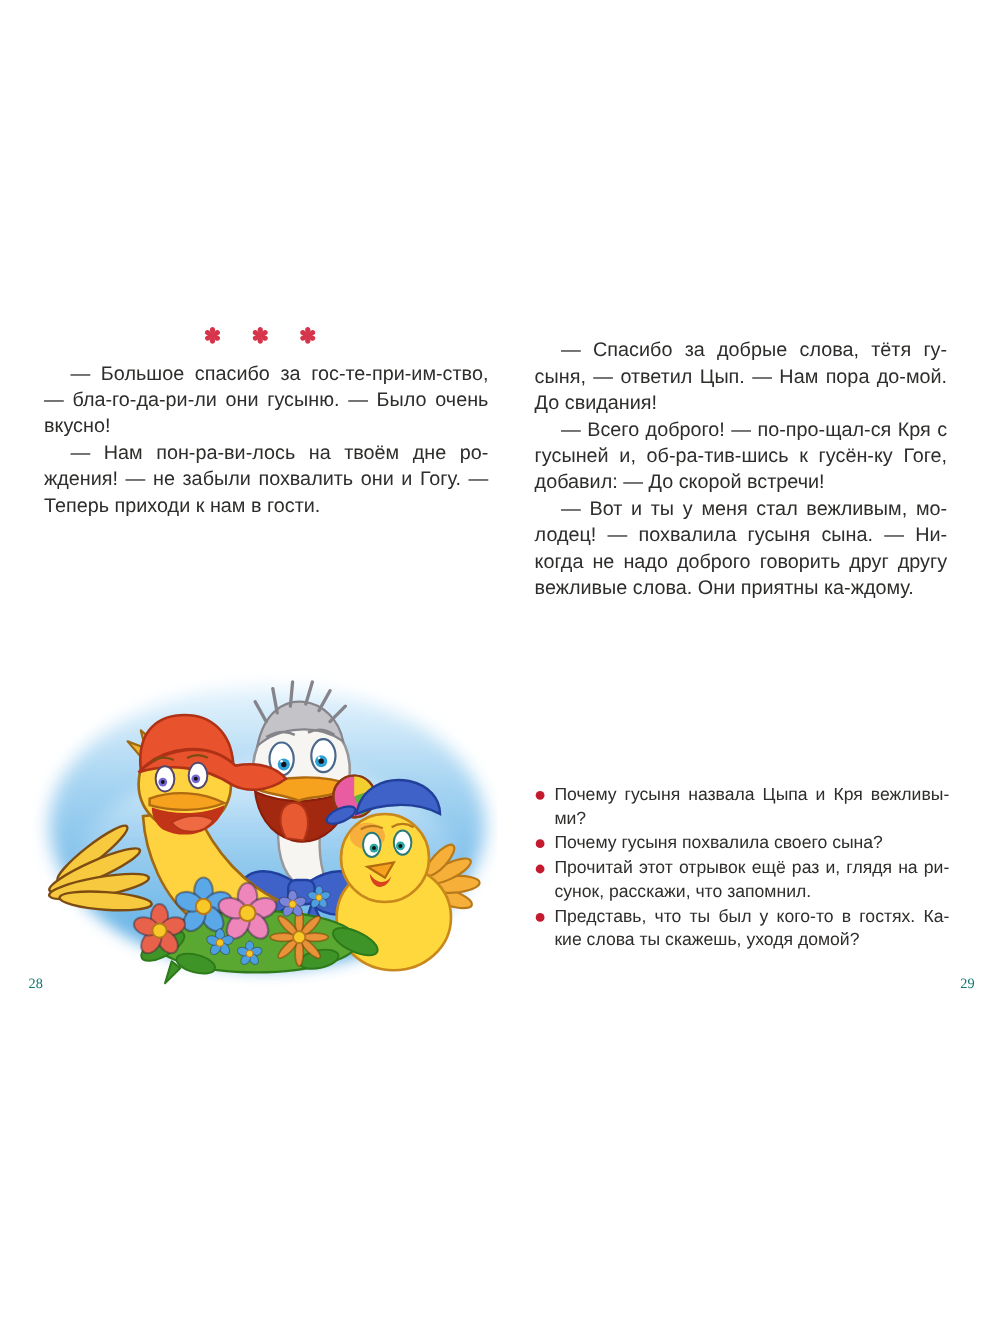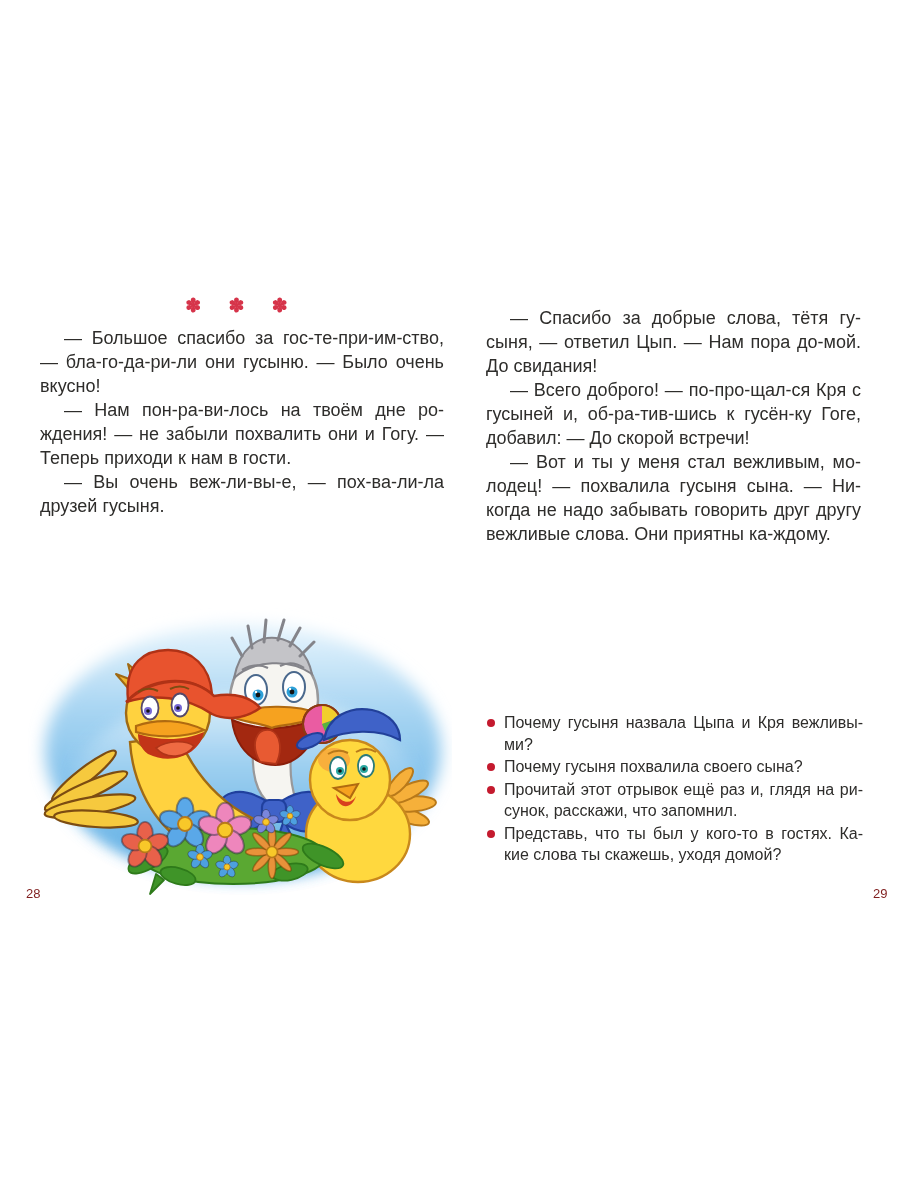--- a/index.html
+++ b/index.html
@@ -55,40 +55,39 @@
 
   figure.illustration {
     position:absolute;
     left:28px; top:608px;
     width:424px; height:292px;
     margin:0; padding:0;
   }
 
   .page-num {
     position:absolute;
-    font-family:Liberation Sans, sans-serif;
+    font-family:Liberation Serif, serif;
     font-size:13px;
-    color:#7f1d1d;
+    color:#0f766e;
   }
   #pn-left  { left:26px;  top:886px; }
   #pn-right { left:845px; top:886px;margin-left:28px; }
 </style>
 </head>
 <body>
 
 <main>
 
   <section>
     <div class="col left-col">
       <div class="ornament">
         <span>✽ ✽ ✽</span>
       </div>
       <p class="para">— Большое спасибо за гос-те-при-им-ство, — бла-го-да-ри-ли они гусыню. — Было очень вкусно!</p>
       <p class="para">— Нам пон-ра-ви-лось на твоём дне ро-ждения! — не забыли похвалить они и Гогу. — Теперь приходи к нам в гости.</p>
-      <p class="para">— Вы очень веж-ли-вы-е, — пох-ва-ли-ла друзей гусыня.</p>
     </div>
 
     <figure class="illustration" aria-label="Три птенца на голубом фоне: утёнок в красной кепке, гусёнок Гога с синим бантом и цыплёнок Цып в разноцветной кепке, перед ними букет цветов">
       <svg viewBox="0 0 424 292" width="424" height="292">
         <defs>
           <linearGradient id="sky" x1="0" y1="0" x2="0" y2="1">
             <stop offset="0" stop-color="#e8f5fd"></stop>
             <stop offset="0.35" stop-color="#a6d4f2"></stop>
             <stop offset="1" stop-color="#55a9e2"></stop>
           </linearGradient>
@@ -230,21 +229,21 @@
       </svg>
     </figure>
 
     <div class="page-num" id="pn-left">28</div>
   </section>
 
   <section>
     <div class="col right-col">
       <p class="para">— Спасибо за добрые слова, тётя гу-сыня, — ответил Цып. — Нам пора до-мой. До свидания!</p>
       <p class="para">— Всего доброго! — по-про-щал-ся Кря с гусыней и, об-ра-тив-шись к гусён-ку Гоге, добавил: — До скорой встречи!</p>
-      <p class="para">— Вот и ты у меня стал вежливым, мо-лодец! — похвалила гусыня сына. — Ни-когда не надо забывать говорить друг другу вежливые слова. Они приятны ка-ждому.</p>
+      <p class="para">— Вот и ты у меня стал вежливым, мо-лодец! — похвалила гусыня сына. — Ни-когда не надо доброго говорить друг другу вежливые слова. Они приятны ка-ждому.</p>
     </div>
 
     <ul class="questions">
       <li class="q-item">
         <span class="q-bullet"></span>
         <span>Почему гусыня назвала Цыпа и Кря вежливы-ми?</span>
       </li>
       <li class="q-item">
         <span class="q-bullet"></span>
         <span>Почему гусыня похвалила своего сына?</span>

